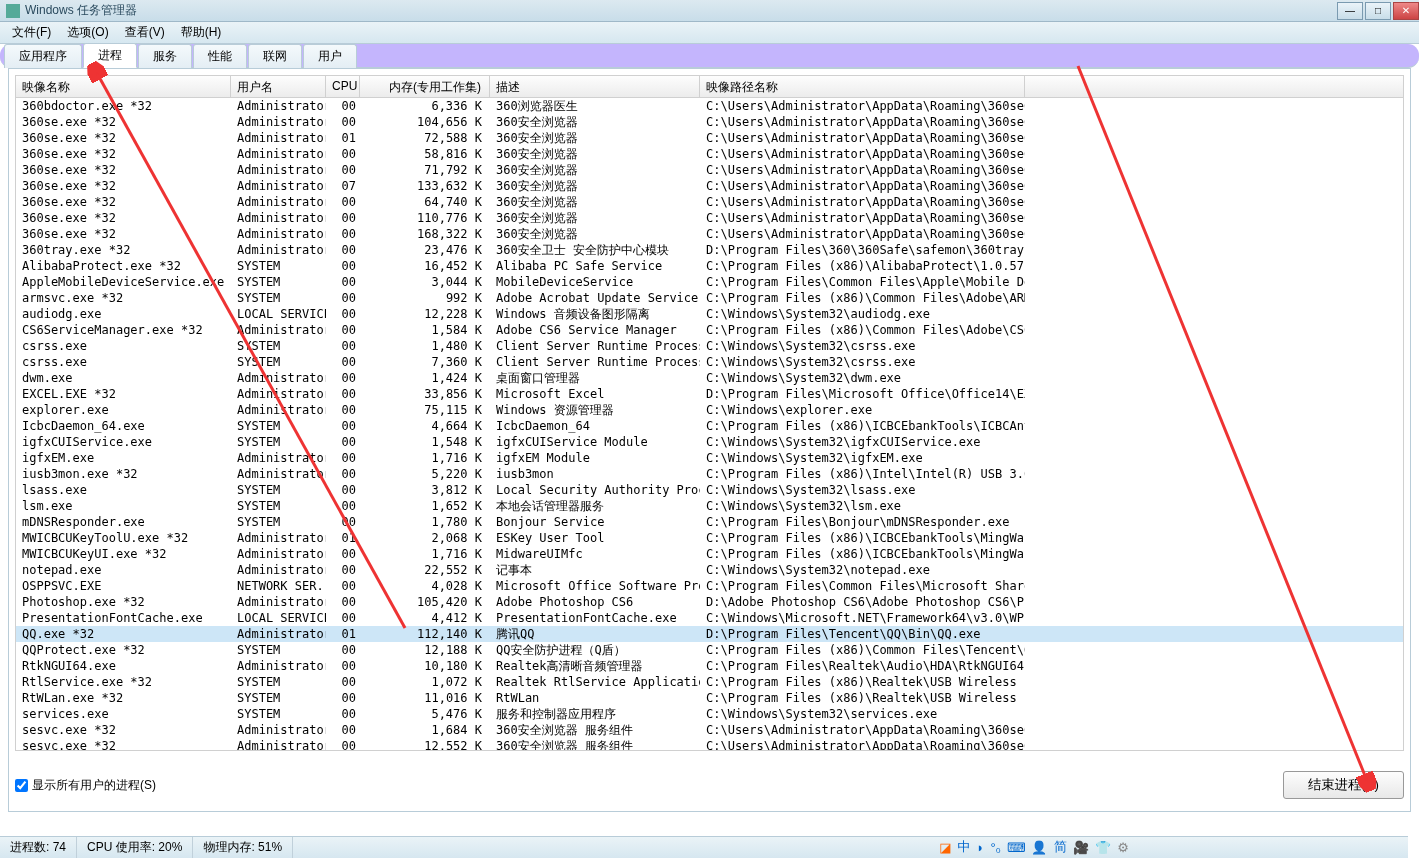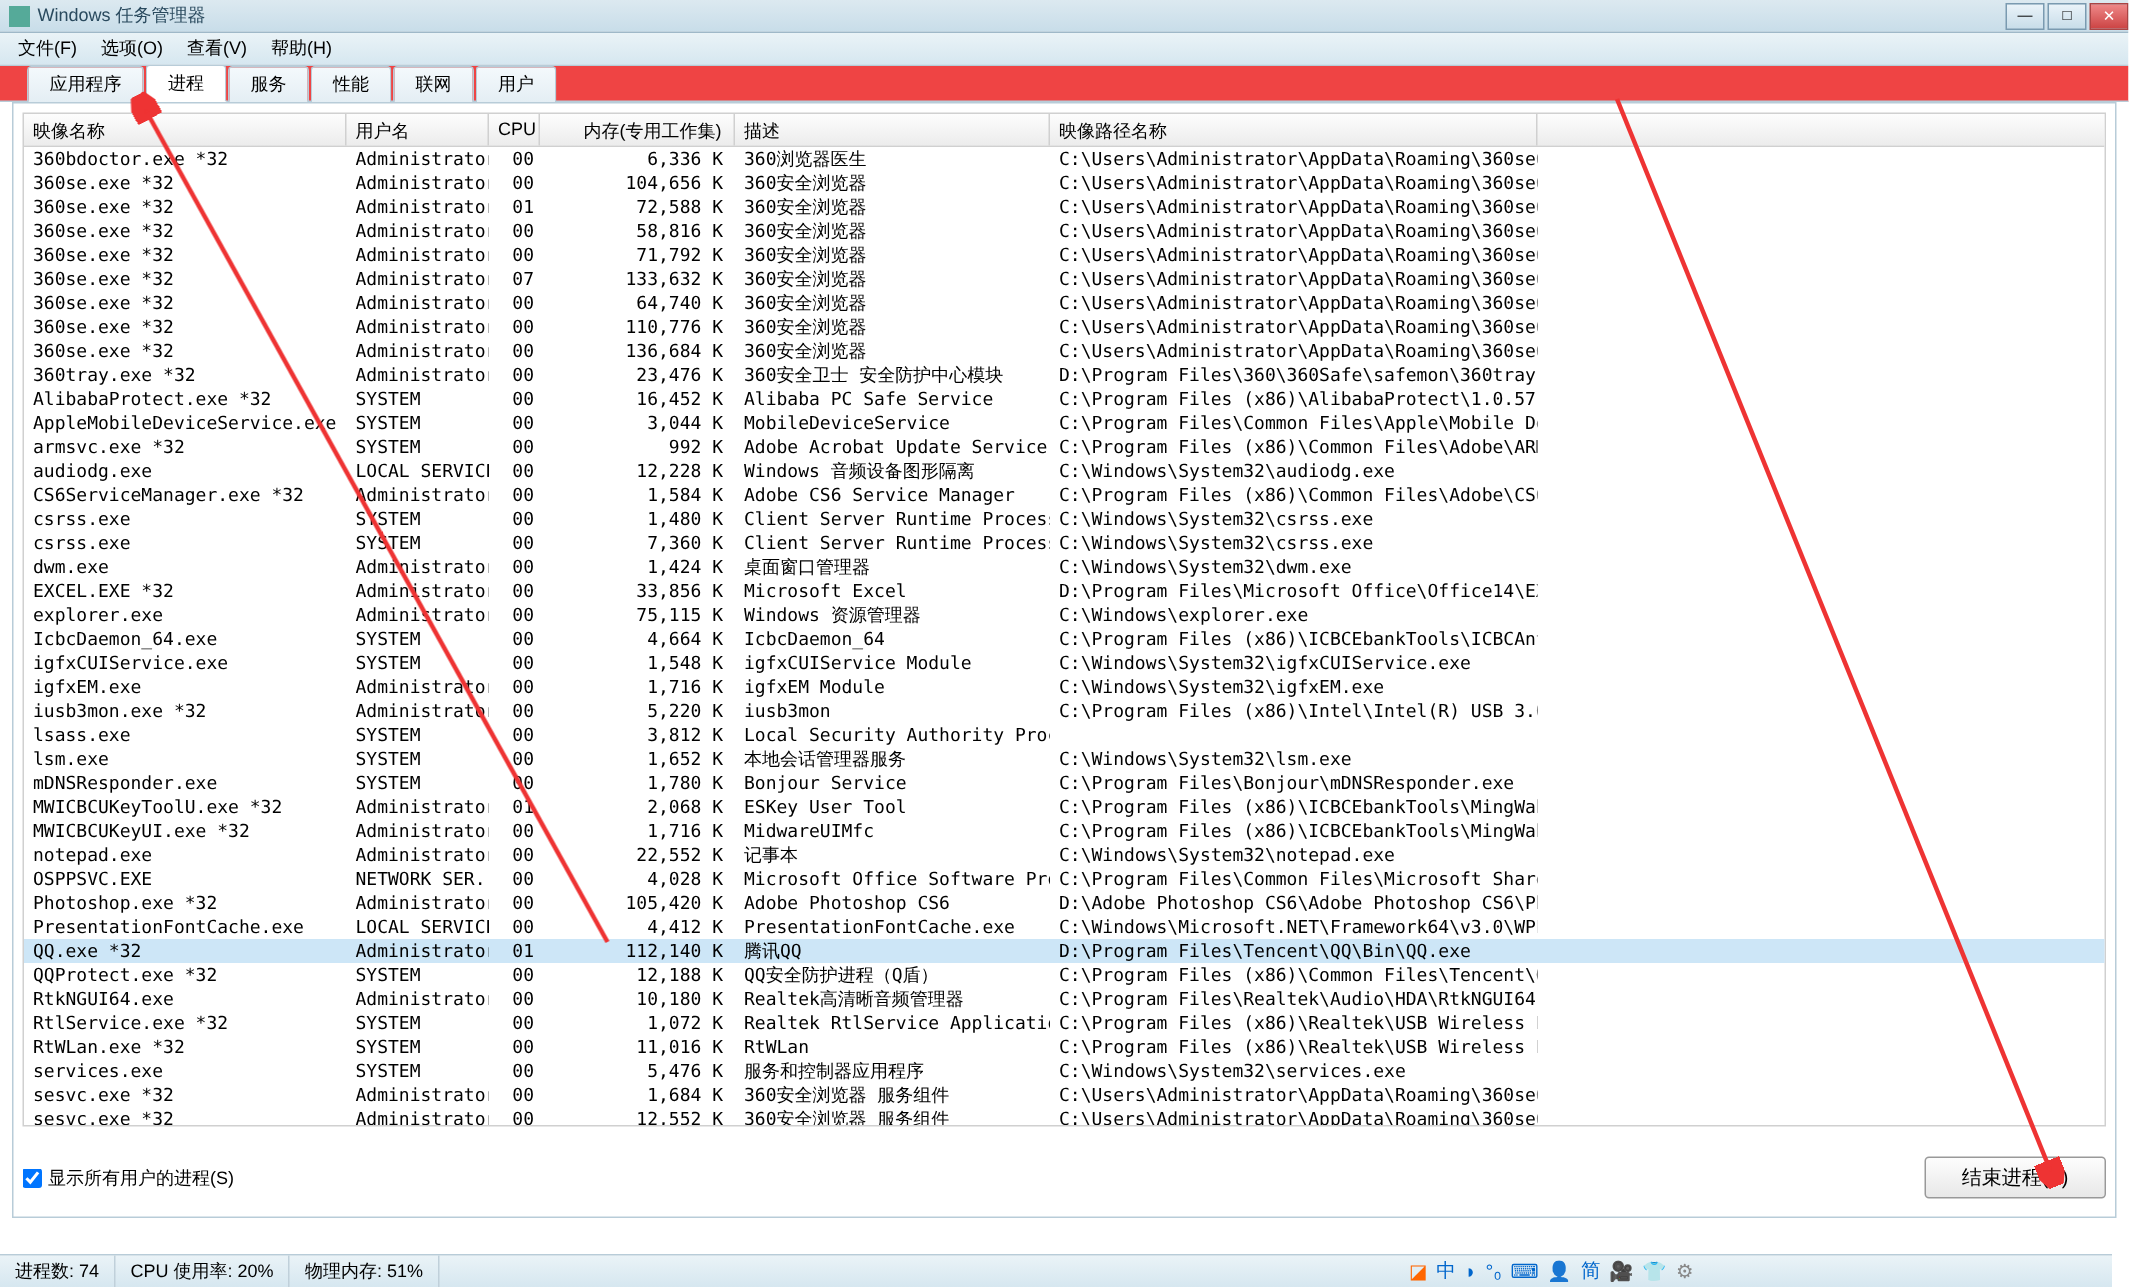--- a/index.html
+++ b/index.html
@@ -5,21 +5,21 @@
 * { box-sizing: border-box; margin: 0; padding: 0; }
 body { font-family: "Microsoft YaHei", "SimSun", Tahoma, sans-serif; font-size: 12px; background: #fff; overflow: hidden; width: 1419px; height: 858px; position: relative; }
 .titlebar { height: 22px; background: linear-gradient(#dce9f0, #c8dde9); border-bottom: 1px solid #9fb8c8; display: flex; align-items: center; padding-left: 6px; }
 .titlebar .icon { width: 14px; height: 14px; background: #5a9; margin-right: 5px; }
 .titlebar .title { flex: 1; color: #2a4a5e; }
 .winbtns { display: flex; }
 .winbtns div { width: 26px; height: 18px; border: 1px solid #7a9ab0; background: linear-gradient(#eaf3f9, #c8dde9); margin-left: 2px; display: flex; align-items: center; justify-content: center; font-size: 10px; }
 .winbtns .close { background: linear-gradient(#e88, #c44); color: #fff; border-color: #a44; }
 .menubar { height: 22px; background: linear-gradient(#eaf3f7, #d6e7f0); border-bottom: 1px solid #b8ccd8; display: flex; align-items: center; padding-left: 4px; }
 .menubar .menu-item { padding: 2px 8px; cursor: default; }
-.tabbar { height: 24px; background: #ef4444; border-bottom: 1px solid #b8ccd8; display: flex; align-items: flex-end; padding-left: 18px; }
+.tabbar { height: 24px; background: #c4b5fd; border-bottom: 1px solid #b8ccd8; display: flex; align-items: flex-end; padding-left: 4px; border-radius: 11px; }
 .tabbar .tab { padding: 3px 14px; border: 1px solid #b8ccd8; border-bottom: none; background: linear-gradient(#f4f9fc, #e4eef4); margin-right: 1px; border-radius: 3px 3px 0 0; cursor: default; position: relative; top: 1px; }
 .tabbar .tab.active { background: #fff; border-bottom: 1px solid #fff; font-weight: normal; }
 .content { position: absolute; top: 68px; left: 8px; right: 8px; bottom: 46px; border: 1px solid #b8ccd8; background: #fff; }
 .table-wrap { position: absolute; top: 6px; left: 6px; right: 6px; bottom: 60px; border: 1px solid #d0d0d0; overflow: hidden; }
 .thead { display: flex; height: 22px; background: linear-gradient(#fdfdfd, #ececec); border-bottom: 1px solid #d0d0d0; }
 .th { border-right: 1px solid #d0d0d0; padding: 3px 6px; overflow: hidden; white-space: nowrap; cursor: default; }
 .tbody { overflow-y: scroll; height: calc(100% - 22px); font-family: "Tahoma", "SimSun", monospace; font-size: 12px; }
 .tr { display: flex; height: 16px; line-height: 16px; }
 .tr.selected { background: #cde6f7; }
 .td { padding: 0 6px; overflow: hidden; white-space: nowrap; text-overflow: clip; }
@@ -140,21 +140,21 @@
           <div class="td w-user">Administrator</div>
           <div class="td w-cpu">00</div>
           <div class="td w-mem">110,776 K</div>
           <div class="td w-desc">360安全浏览器</div>
           <div class="td w-path">C:\Users\Administrator\AppData\Roaming\360se6\Appl...</div>
         </div>
         <div class="tr">
           <div class="td w-name">360se.exe *32</div>
           <div class="td w-user">Administrator</div>
           <div class="td w-cpu">00</div>
-          <div class="td w-mem">136,684 K</div>
+          <div class="td w-mem">168,322 K</div>
           <div class="td w-desc">360安全浏览器</div>
           <div class="td w-path">C:\Users\Administrator\AppData\Roaming\360se6\Appl...</div>
         </div>
         <div class="tr">
           <div class="td w-name">360tray.exe *32</div>
           <div class="td w-user">Administrator</div>
           <div class="td w-cpu">00</div>
           <div class="td w-mem">23,476 K</div>
           <div class="td w-desc">360安全卫士 安全防护中心模块</div>
           <div class="td w-path">D:\Program Files\360\360Safe\safemon\360tray.exe</div>
@@ -270,20 +270,21 @@
           <div class="td w-mem">5,220 K</div>
           <div class="td w-desc">iusb3mon</div>
           <div class="td w-path">C:\Program Files (x86)\Intel\Intel(R) USB 3.0 3.1 ...</div>
         </div>
         <div class="tr">
           <div class="td w-name">lsass.exe</div>
           <div class="td w-user">SYSTEM</div>
           <div class="td w-cpu">00</div>
           <div class="td w-mem">3,812 K</div>
           <div class="td w-desc">Local Security Authority Process</div>
+          <div class="td w-path">C:\Windows\System32\lsass.exe</div>
         </div>
         <div class="tr">
           <div class="td w-name">lsm.exe</div>
           <div class="td w-user">SYSTEM</div>
           <div class="td w-cpu">00</div>
           <div class="td w-mem">1,652 K</div>
           <div class="td w-desc">本地会话管理器服务</div>
           <div class="td w-path">C:\Windows\System32\lsm.exe</div>
         </div>
         <div class="tr">

